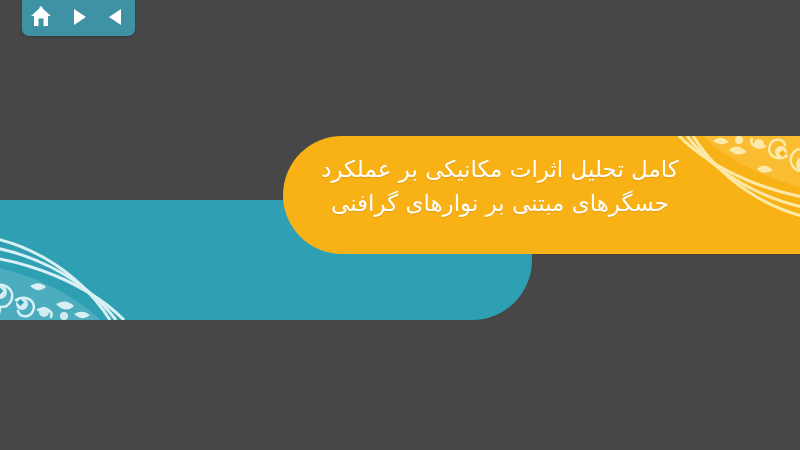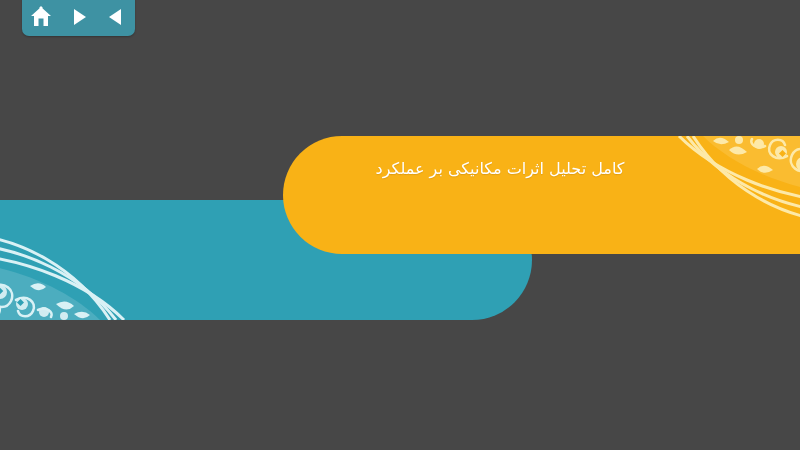--- a/index.html
+++ b/index.html
@@ -94,21 +94,21 @@
 
   
   #title-block {
     position: absolute;
     left: 300px;
     top: 152px;
     width: 400px;
     text-align: center;
     direction: rtl;
     color: #FFFFFF;
-    font-size: 16px;
+    font-size: 23px;
     line-height: 34px;
     font-weight: normal;
     letter-spacing: 0px;
     text-shadow: 0 1px 1px rgba(120,70,0,0.18);
     pointer-events: none;
   }
   #title-block .line { display: block; white-space: nowrap; }
 </style>
 </head>
 <body>
@@ -188,20 +188,21 @@
       <g fill="#FDE9A8">
         <path d="M84,16 q-10,6 -18,-2 q8,-8 18,2 Z"></path>
         <path d="M66,6 q-9,5 -16,-1 q7,-7 16,1 Z"></path>
         <path d="M110,34 q-9,6 -16,-1 q7,-7 16,1 Z"></path>
       </g>
     </svg>
   </div>
 
   <div id="title-block">
     <span class="line">کامل تحلیل اثرات مکانیکی بر عملکرد</span>
+    <span class="line">حسگرهای مبتنی بر نوارهای گرافنی</span>
   </div>
 
   <div id="navbar">
 
     <button class="nav-btn" aria-label="previous">
       <span>
         <svg width="20" height="20" viewBox="0 0 20 20">
           <polygon points="15,2 15,18 3,10" fill="#FFFFFF"></polygon>
         </svg>
       </span>

